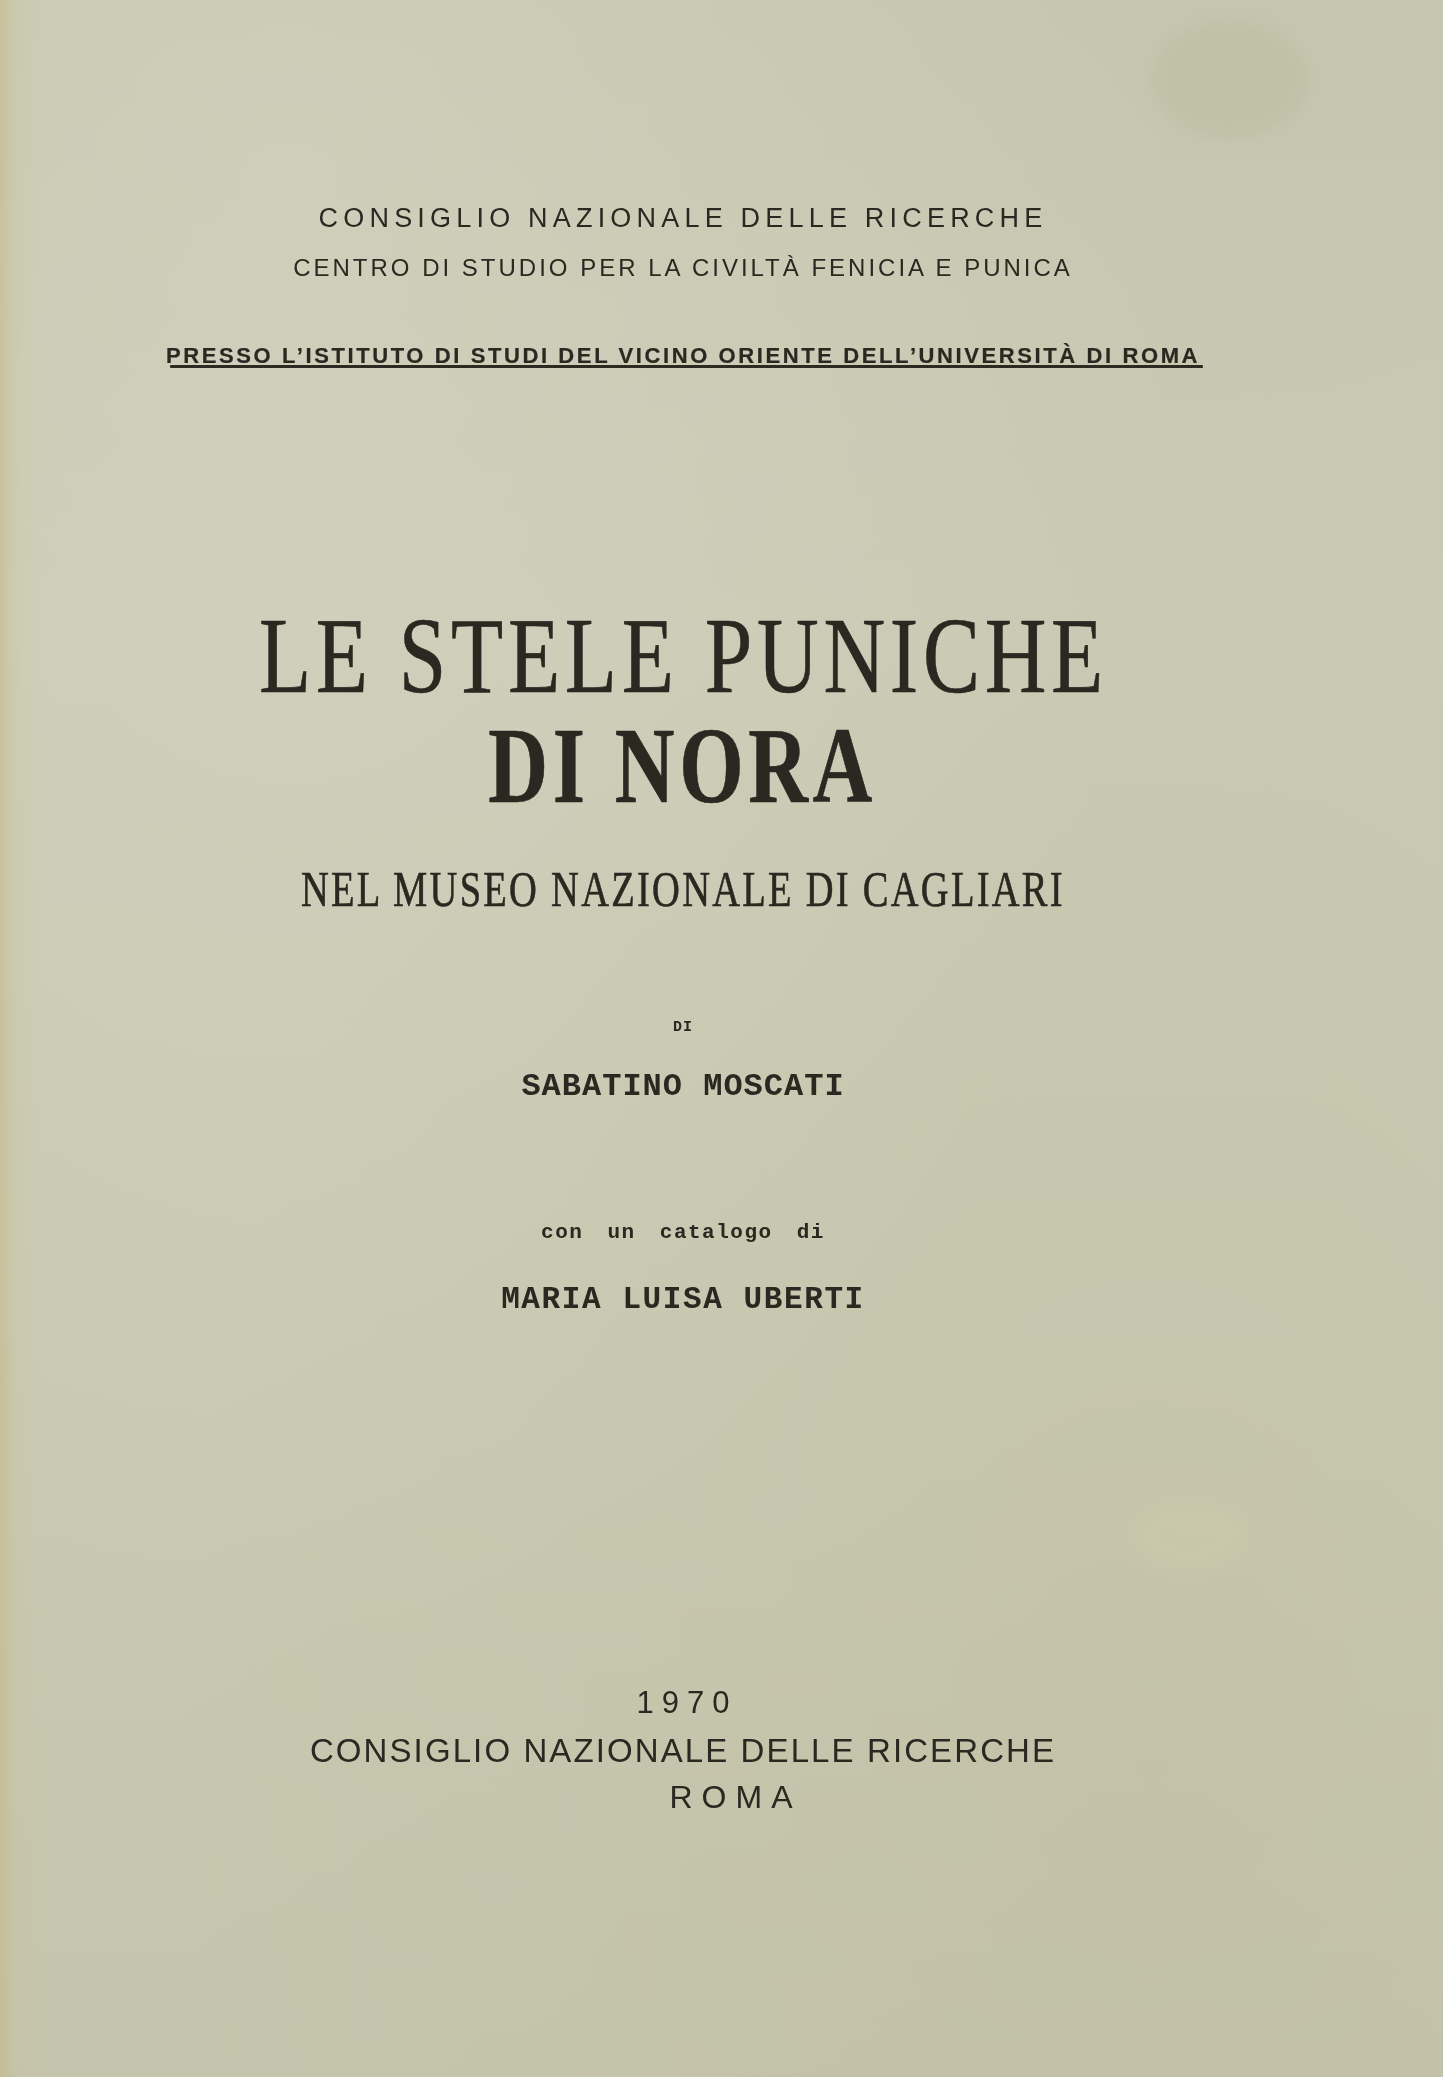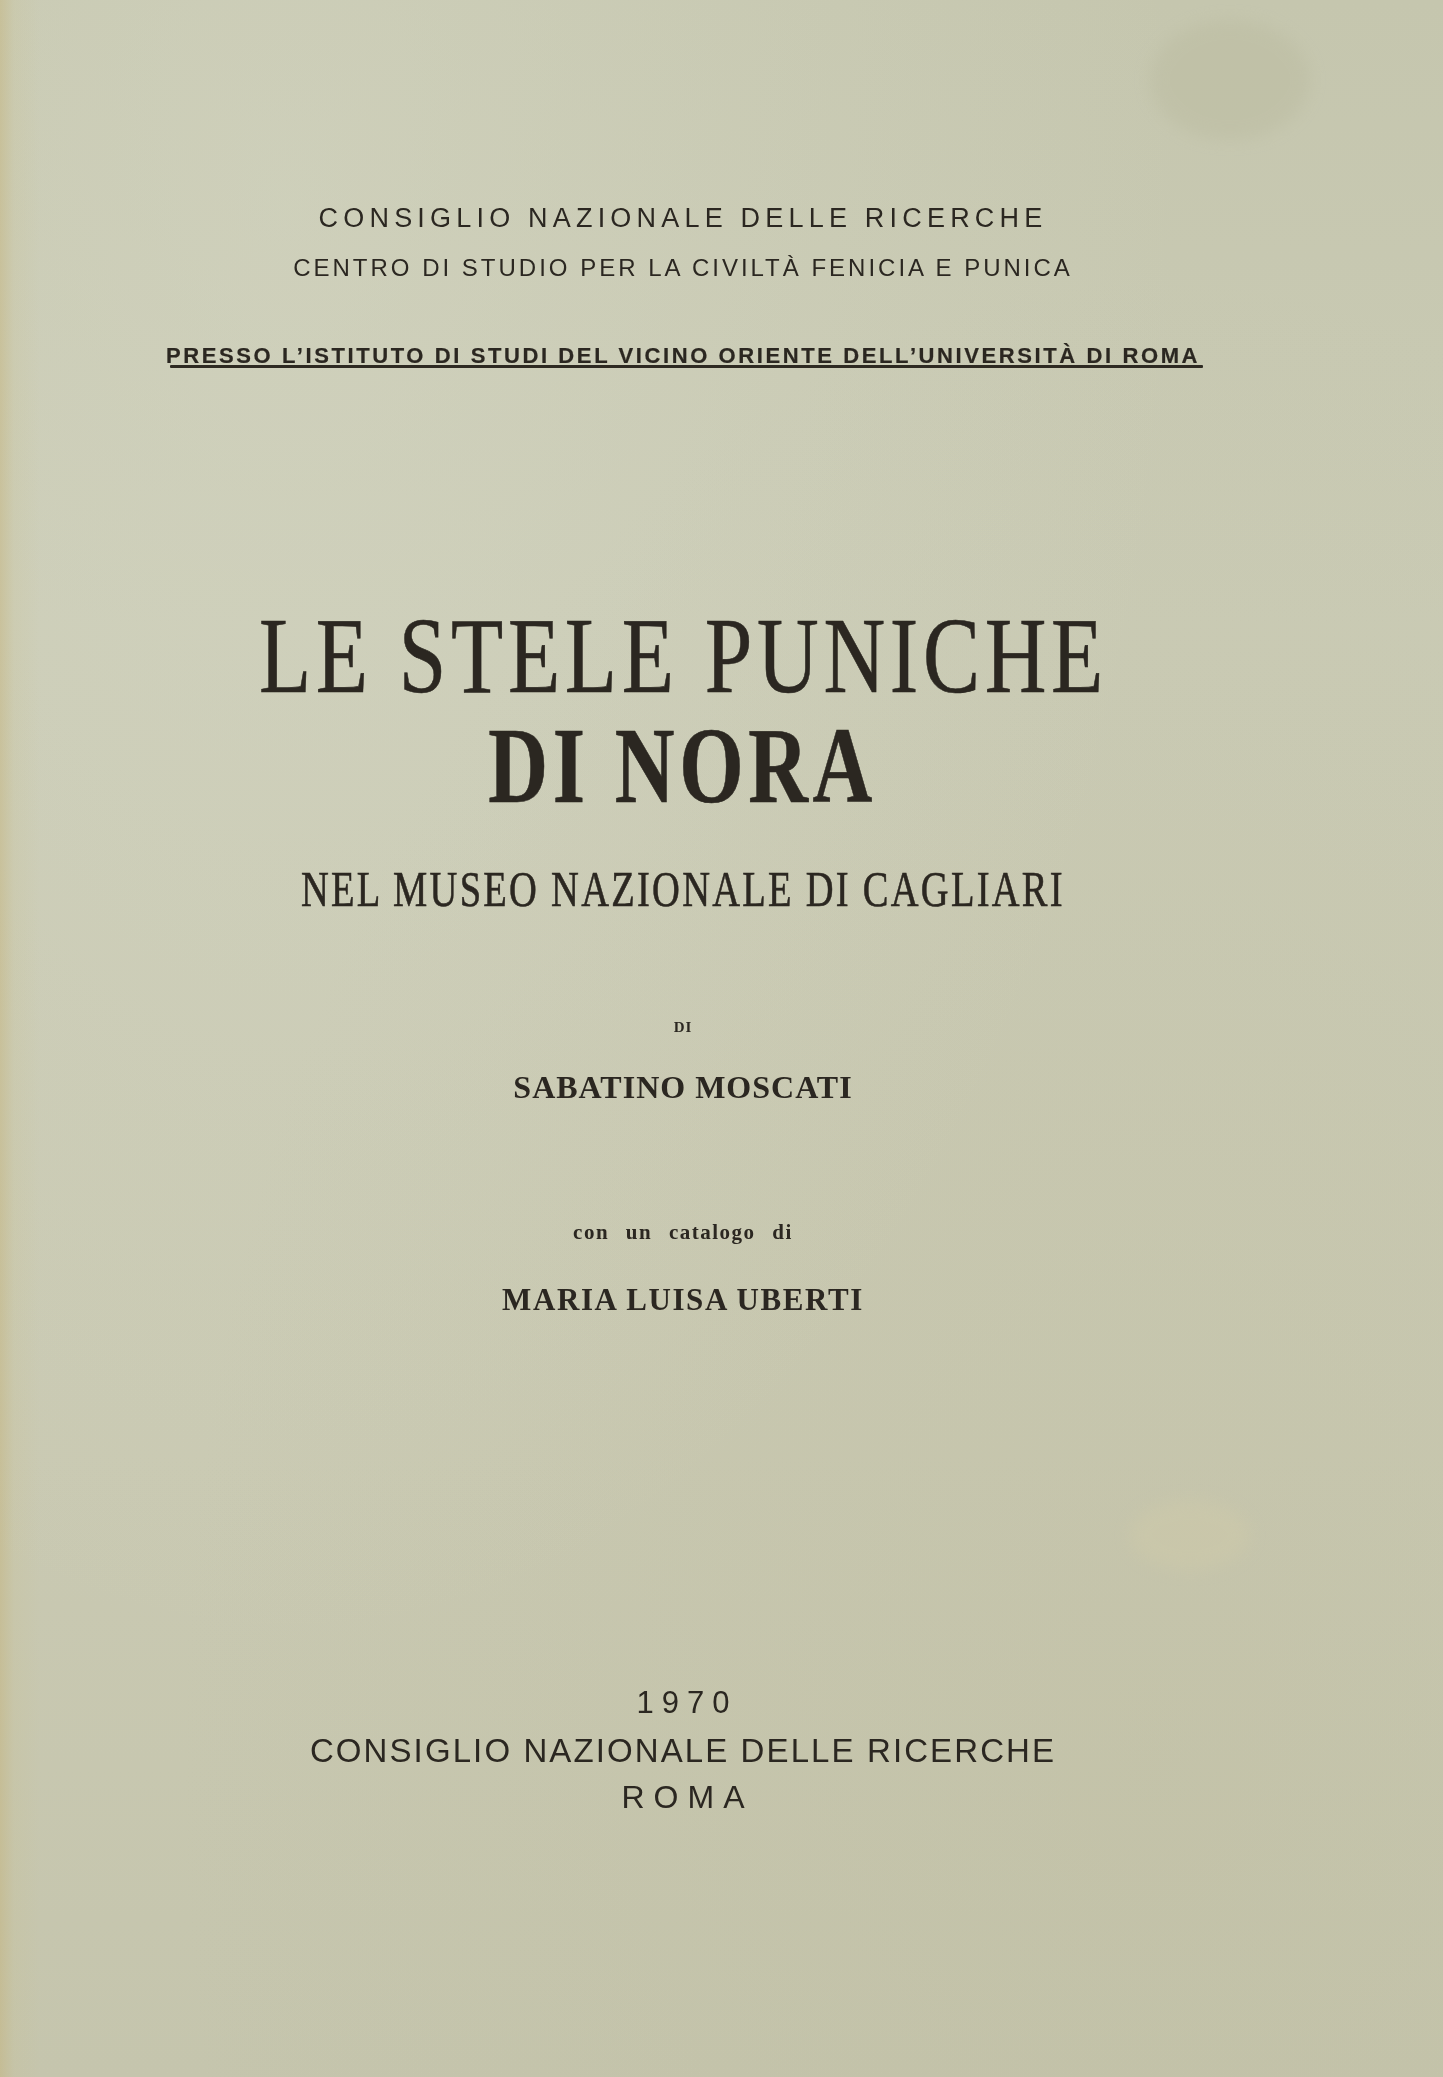--- a/index.html
+++ b/index.html
@@ -46,21 +46,21 @@
   .serif-old {
     font-family: Liberation Sans, sans-serif;
     font-weight: normal;
   }
   .slab {
     font-family: "Liberation Serif", serif;
     font-weight: normal;
     -webkit-text-stroke: 0.6px #2b2721;
   }
   .century {
-    font-family: Liberation Serif, serif;
+    font-family: Liberation Mono, monospace;
     font-weight: bold;
   }
 
   
   #hdr1 { top: 205px; font-size: 27px; }
   #hdr1 > span { letter-spacing: 5.2px; }
   #hdr2 { top: 256px; font-size: 24px; }
   #hdr2 > span { letter-spacing: 3px; }
   #hdr3 { top: 317px; font-size: 22px; margin-top: 28px; }
   #hdr3 > span { letter-spacing: 2.6px; font-weight: bold; -webkit-text-stroke: 0.2px #2b2721; }
@@ -91,21 +91,21 @@
   #with { top: 1222px; font-size: 21px; }
   #with > span { letter-spacing: 1.5px; word-spacing: 10px; }
   #coauthor { top: 1284px; font-size: 31px; }
   #coauthor > span { letter-spacing: 1.6px; }
 
   
   #year { top: 1687px; font-size: 31px; }
   #year > span { letter-spacing: 8px; margin-right: -8px; }
   #publisher { top: 1734px; font-size: 33px; }
   #publisher > span { letter-spacing: 2.1px; }
-  #city { top: 1781px; font-size: 32px; }
+  #city { top: 1781px; font-size: 32px; padding-left: 48px; }
   #city > span { letter-spacing: 9px; margin-right: -9px; }
 </style>
 </head>
 <body>
 
 <div class="paper">
   <div class="smudge" style="left:1150px; top:20px; width:160px; height:120px; background:#b7b79b;"></div>
   <div class="smudge" style="left:1130px; top:1500px; width:120px; height:70px; background:#d2cca9;"></div>
 </div>
 

